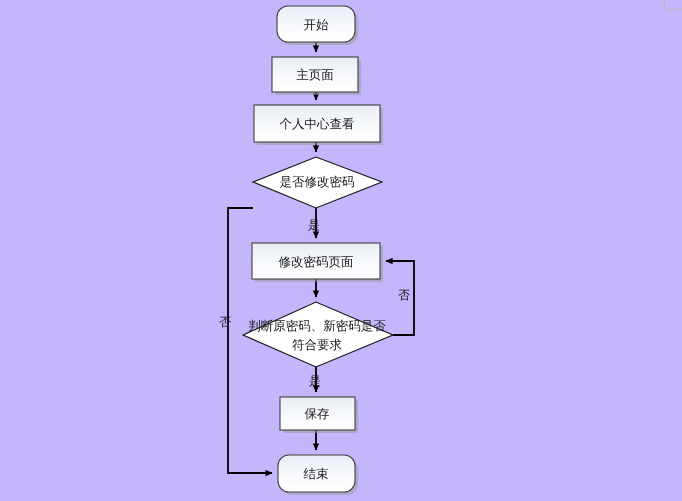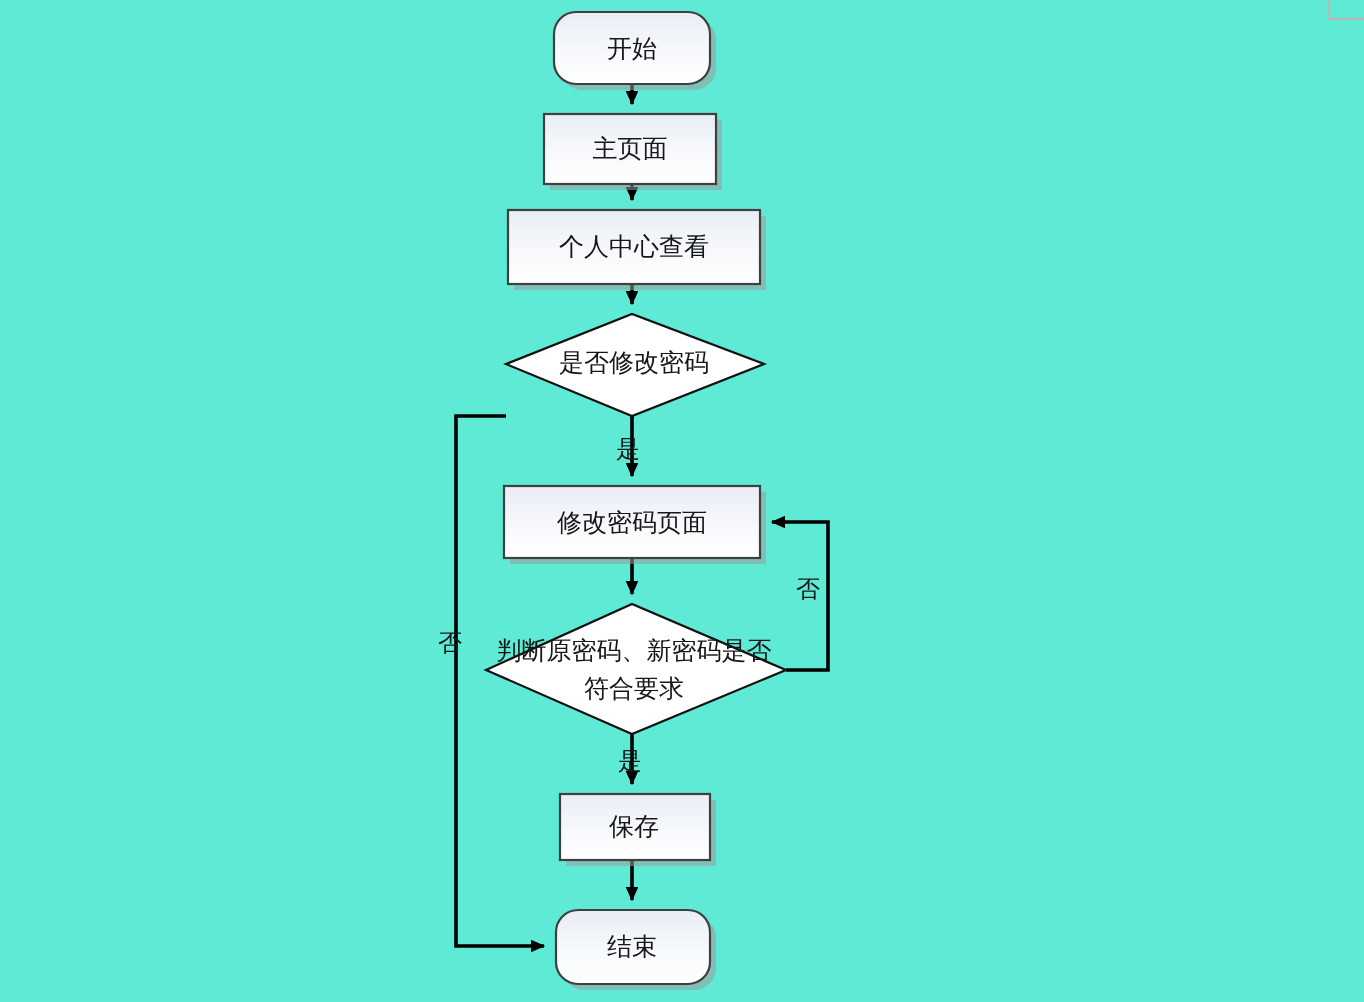--- a/index.html
+++ b/index.html
@@ -8,21 +8,21 @@
     padding: 0;
     background: #ffffff;
   }
   body {
     font-family: "DejaVu Sans", "Liberation Sans", sans-serif;
   }
   #canvas {
     position: relative;
     width: 682px;
     height: 501px;
-    background: #5eead4;
+    background: #c4b5fd;
     overflow: hidden;
   }
   #flow-svg {
     position: absolute;
     top: 0;
     left: 0;
     width: 682px;
     height: 501px;
   }
   .node-label {

